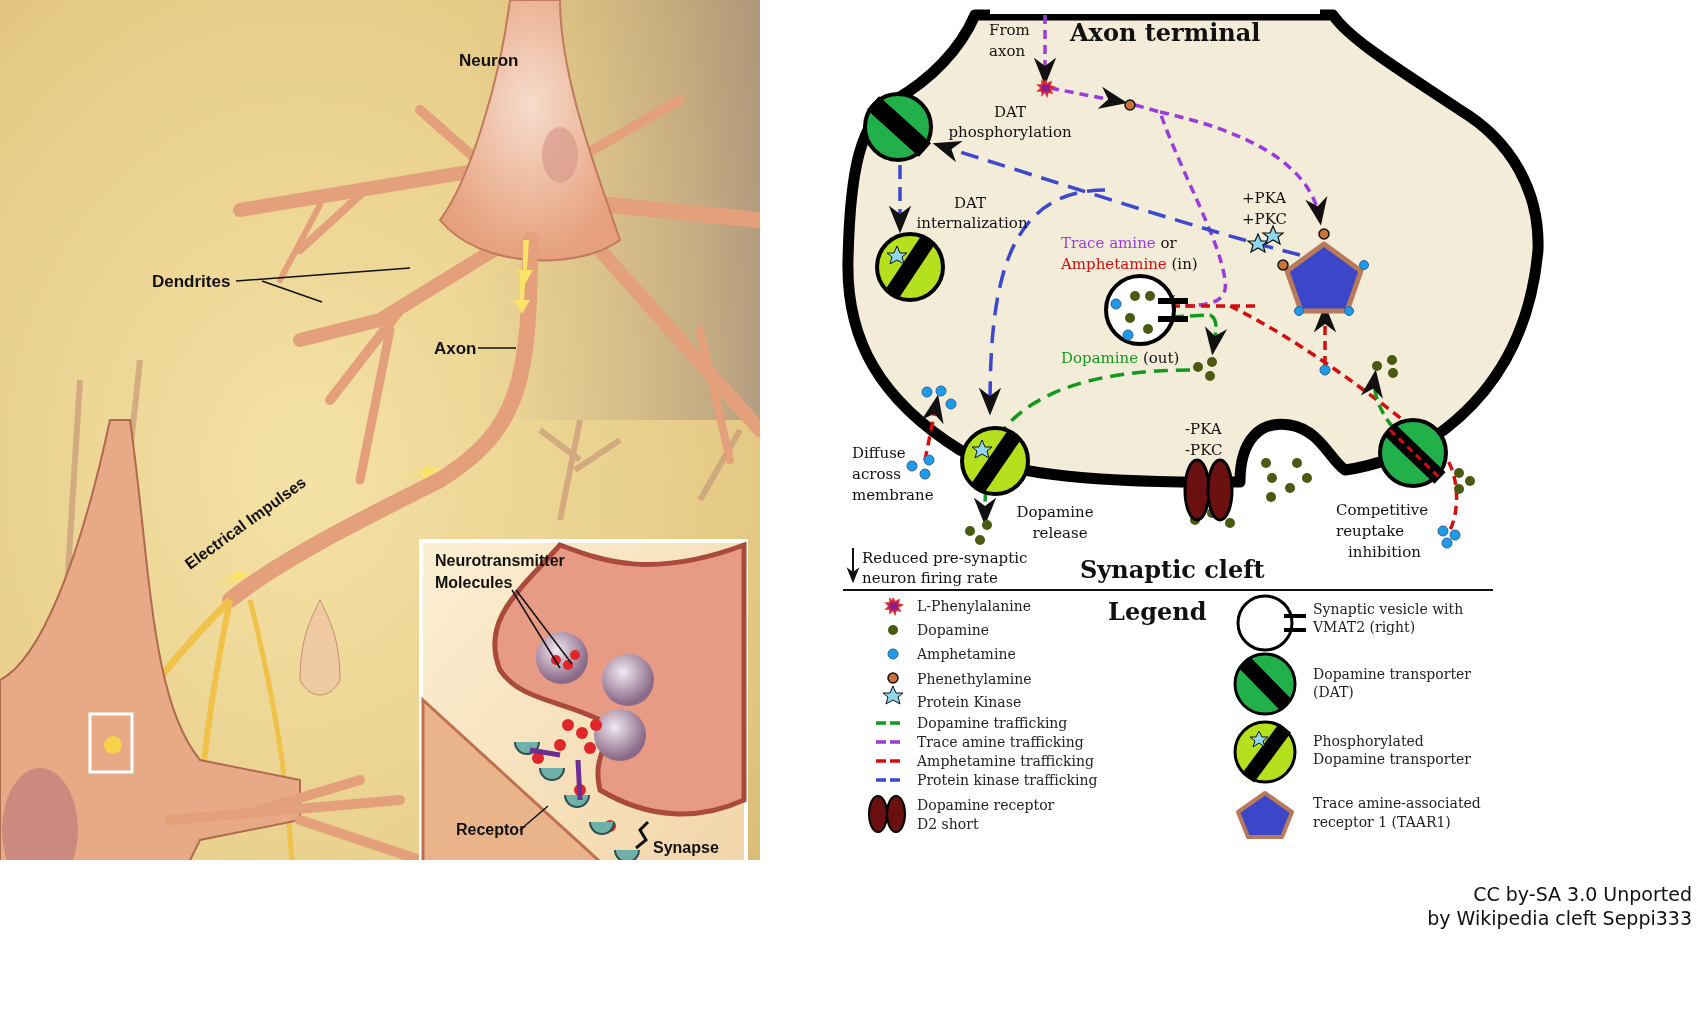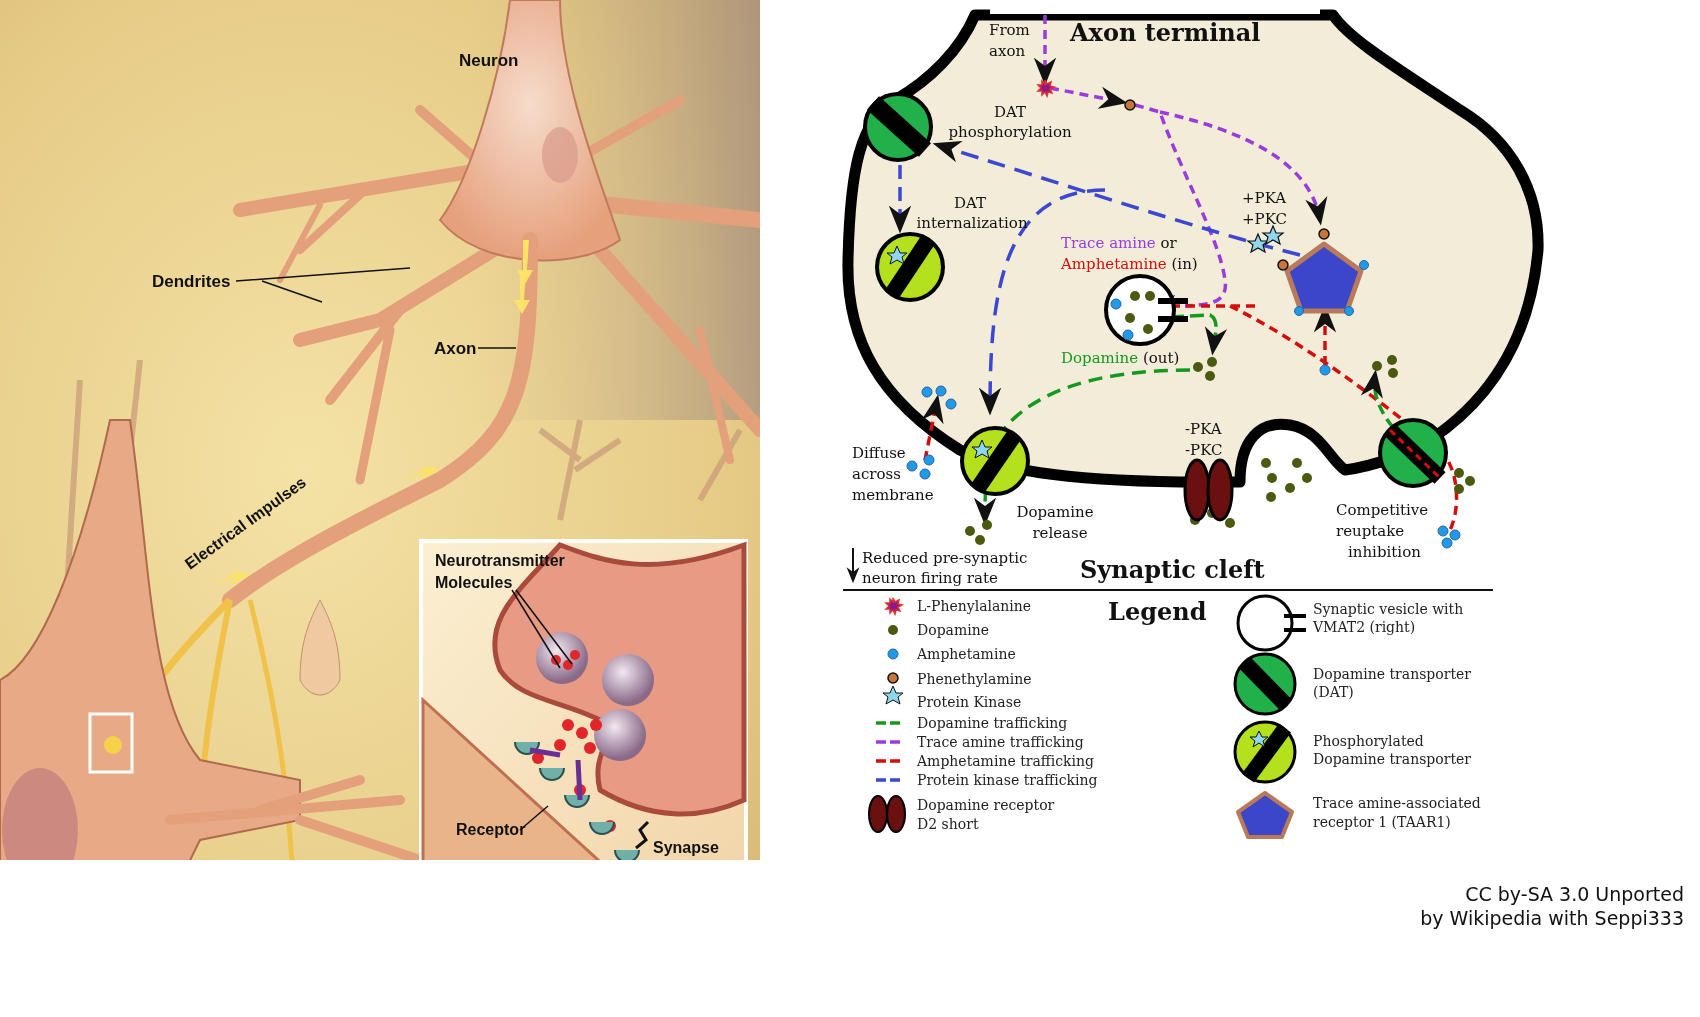--- a/index.html
+++ b/index.html
@@ -1,21 +1,21 @@
 <!DOCTYPE html>
 <html><head>
 <meta charset="utf-8">
 <style>
   html,body{margin:0;padding:0;background:#ffffff;}
   body{width:1700px;height:1017px;position:relative;overflow:hidden;font-family:"DejaVu Serif",serif;}
   #left-panel{position:absolute;left:0;top:0;width:820px;height:860px;overflow:hidden;}
   #right-panel{position:absolute;left:820px;top:0;width:880px;height:1017px;}
   svg text{font-family:"DejaVu Serif",serif;}
   .lbl-sans{font-family:"Liberation Sans",sans-serif;font-weight:bold;fill:#111;}
-  .credit{position:absolute;right:16px;font-family:"DejaVu Sans",sans-serif;font-size:19px;color:#111;text-align:left;white-space:nowrap;}
+  .credit{position:absolute;right:8px;font-family:"DejaVu Sans",sans-serif;font-size:19px;color:#111;text-align:left;white-space:nowrap;}
 </style>
 </head>
 <body>
 
 <div id="left-panel">
 <svg width="760" height="940" viewBox="0 0 760 940">
   <defs>
     <radialGradient id="bgGrad" cx="0.4" cy="0.5" r="0.8">
       <stop offset="0" stop-color="#f4e2a6"></stop>
       <stop offset="0.7" stop-color="#e6cb86"></stop>
@@ -341,13 +341,13 @@
       <text x="1313" y="746">Phosphorylated</text>
       <text x="1313" y="764">Dopamine transporter</text>
       <text x="1313" y="808">Trace amine-associated</text>
       <text x="1313" y="827">receptor 1 (TAAR1)</text>
     </g>
   </g>
 </svg>
 </div>
 
 <div class="credit" style="top:883px;">CC by-SA 3.0 Unported</div>
-<div class="credit" style="top:907px;">by Wikipedia with Seppi333</div>
+<div class="credit" style="top:907px;">by Wikipedia cleft Seppi333</div>
 
 </body></html>

